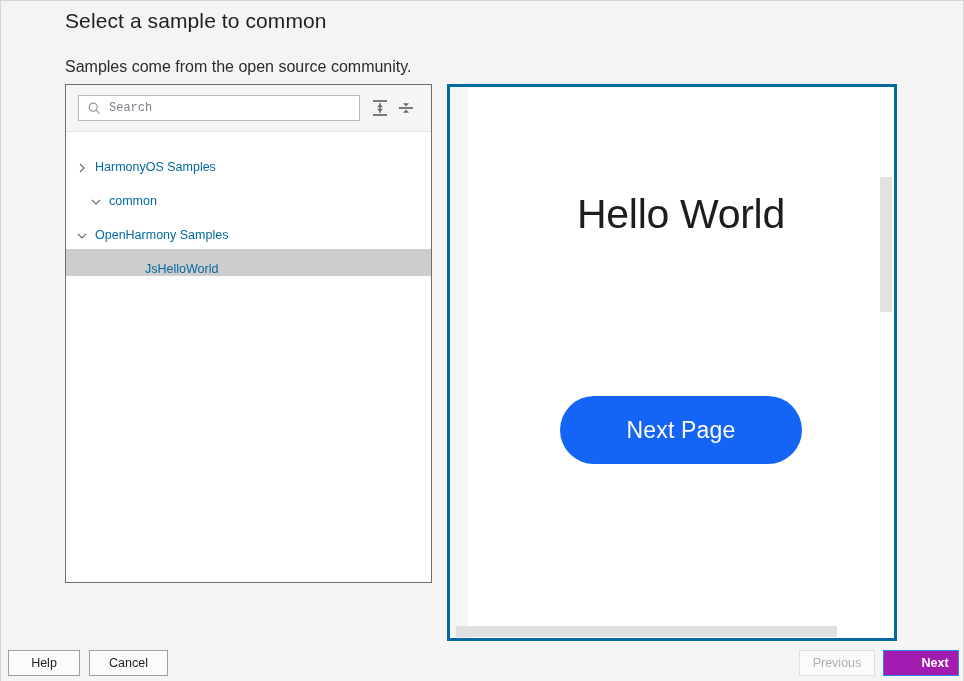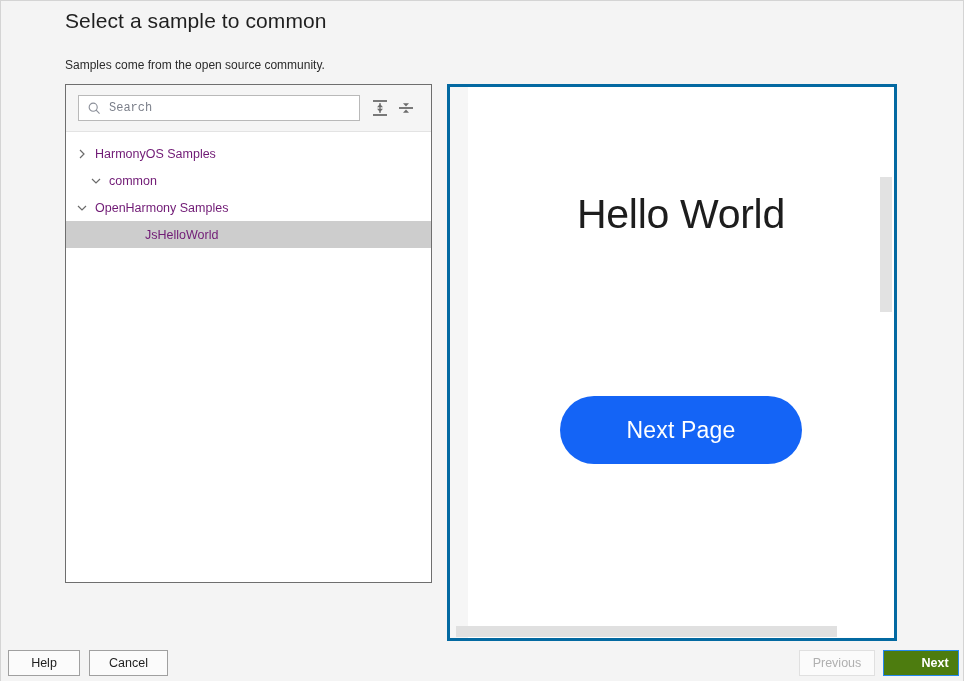--- a/index.html
+++ b/index.html
@@ -33,21 +33,21 @@
     top: 8px;
     font-size: 21px;
     font-weight: 400;
     color: #1f1f1f;
     letter-spacing: 0.1px;
   }
   .page-subtitle {
     position: absolute;
     left: 64px;
     top: 57px;
-    font-size: 12px;
+    font-size: 16px;
     color: #2b2b2b;
   }
 
   
   .tree-panel {
     position: absolute;
     left: 64px;
     top: 83px;
     width: 367px;
     height: 499px;
@@ -116,25 +116,26 @@
     top: 47px;
     right: 0;
     bottom: 0;
     background: #ffffff;
     padding-top: 8px;
   }
   .tree-row {
     position: relative;
     height: 27px;
     display: flex;
-    align-items: center;
+    align-items: flex-end;
     font-size: 12.5px;
-    color: #701a75;
+    color: #0369a1;
     cursor: default;
     white-space: nowrap;
+    margin-top: 7px;
   }
   .tree-row.selected {
     background: #cdcdcd;
   }
   .chev {
     width: 12px;
     height: 12px;
     flex: 0 0 auto;
     display: block;
   }
@@ -245,21 +246,21 @@
   .btn-help { left: 7px; top: 649px; width: 72px; }
   .btn-cancel { left: 88px; top: 649px; width: 79px; }
   .btn-previous {
     left: 798px; top: 649px; width: 76px;
     color: #b0b0b0;
     border: 1px solid #e0e0e0;
     background: #fbfbfb;
   }
   .btn-next {
     left: 882px; top: 649px; width: 76px;
-    background: #4d7c0f;
+    background: #a21caf;
     border: 1px solid #2589ef;
     color: #ffffff;
     font-weight: bold;
     padding-left: 28px;
   }
 </style>
 </head>
 <body>
 
 <div class="window">

